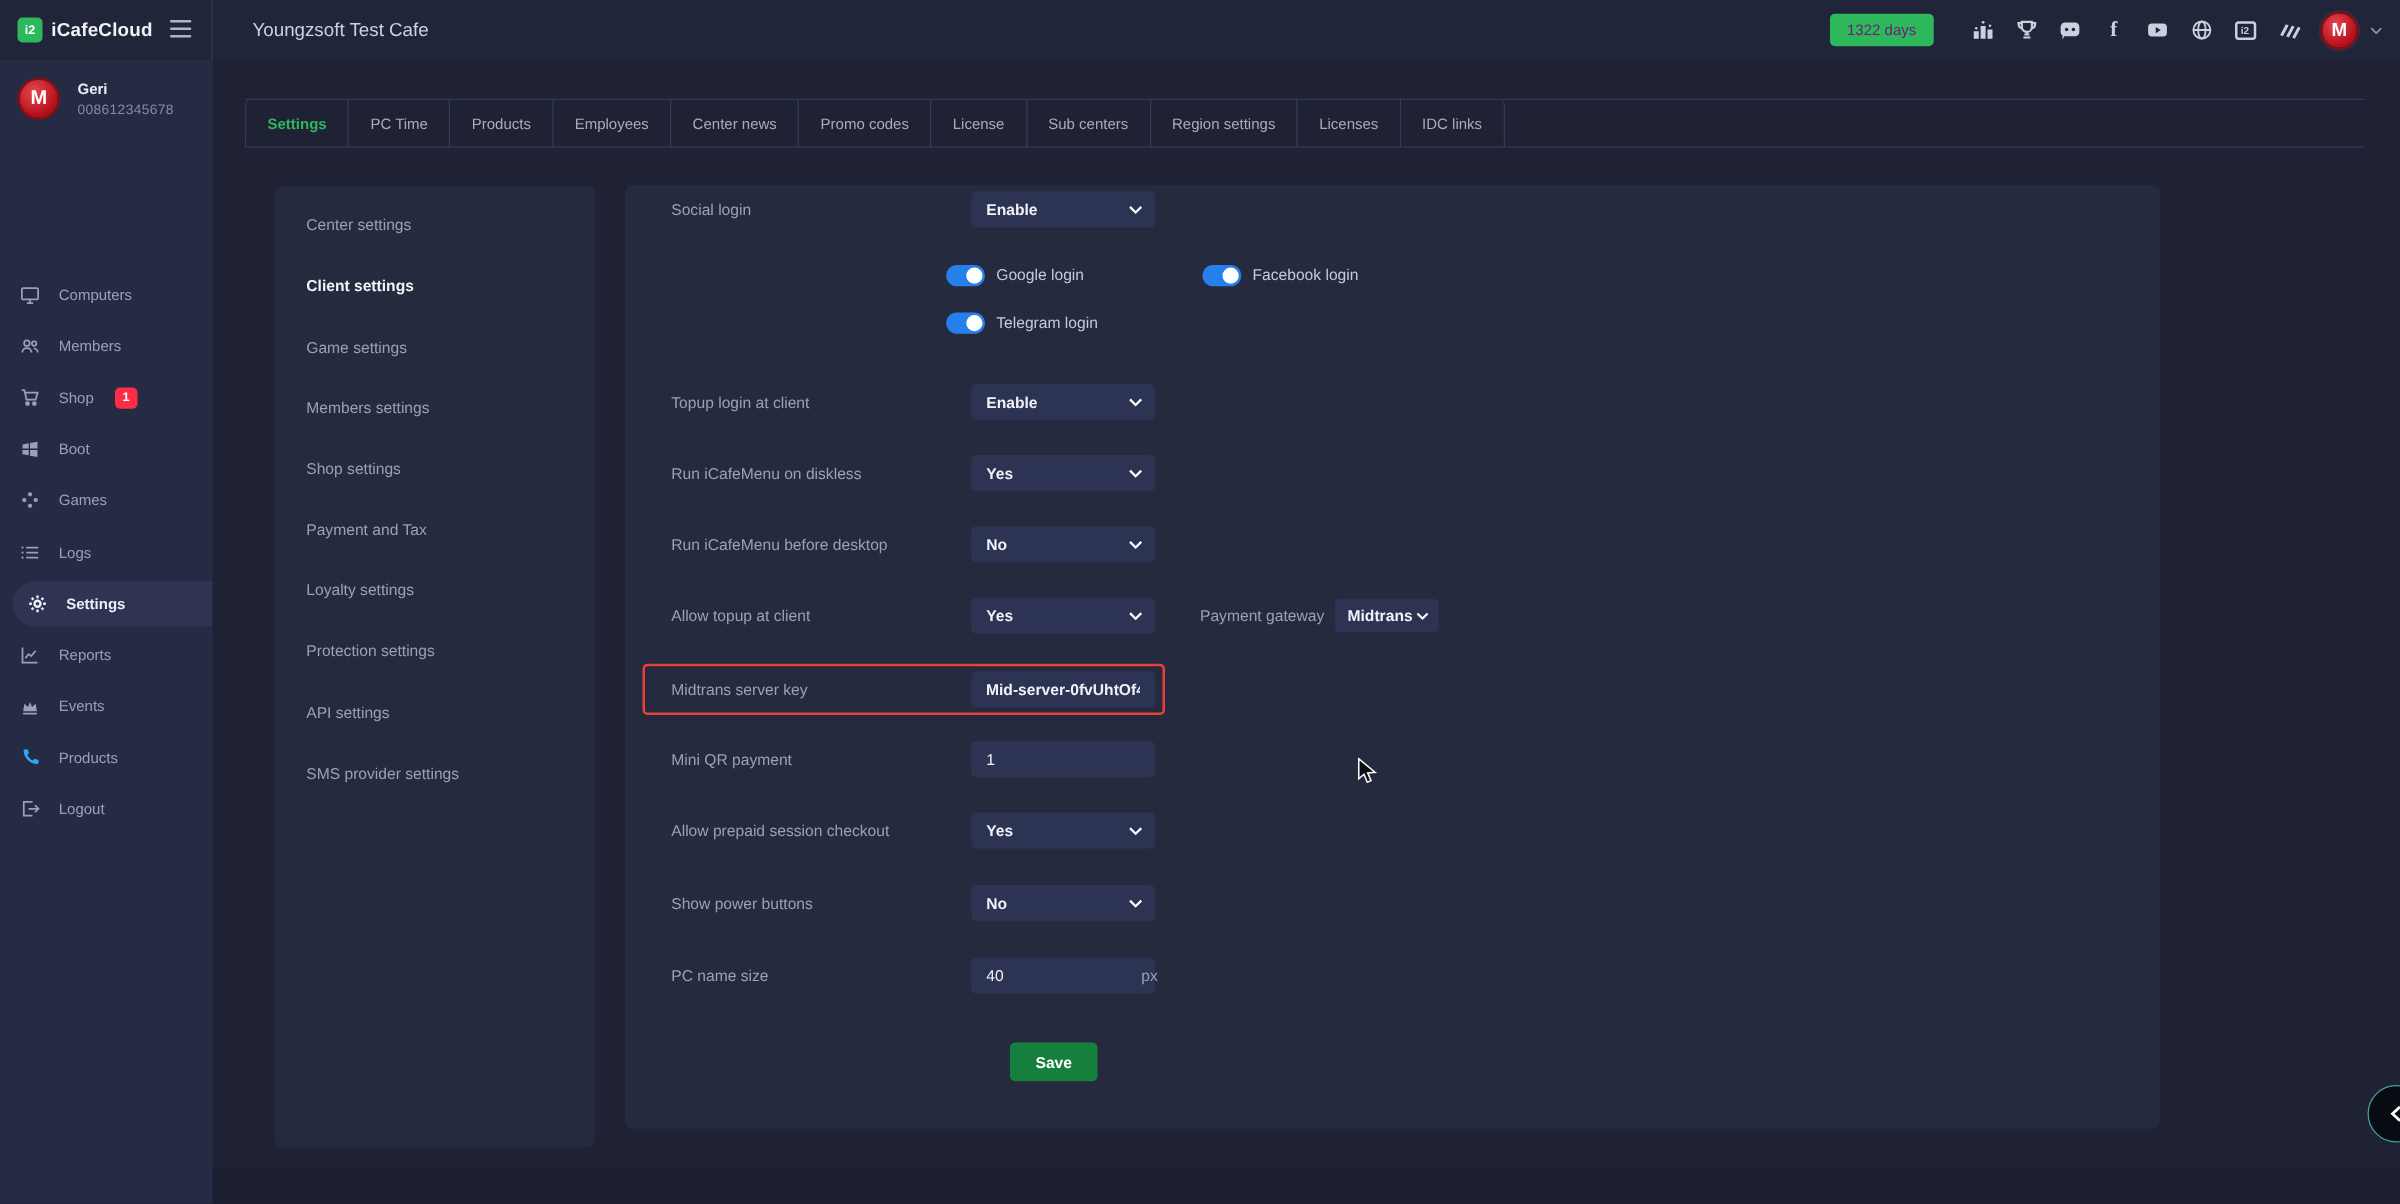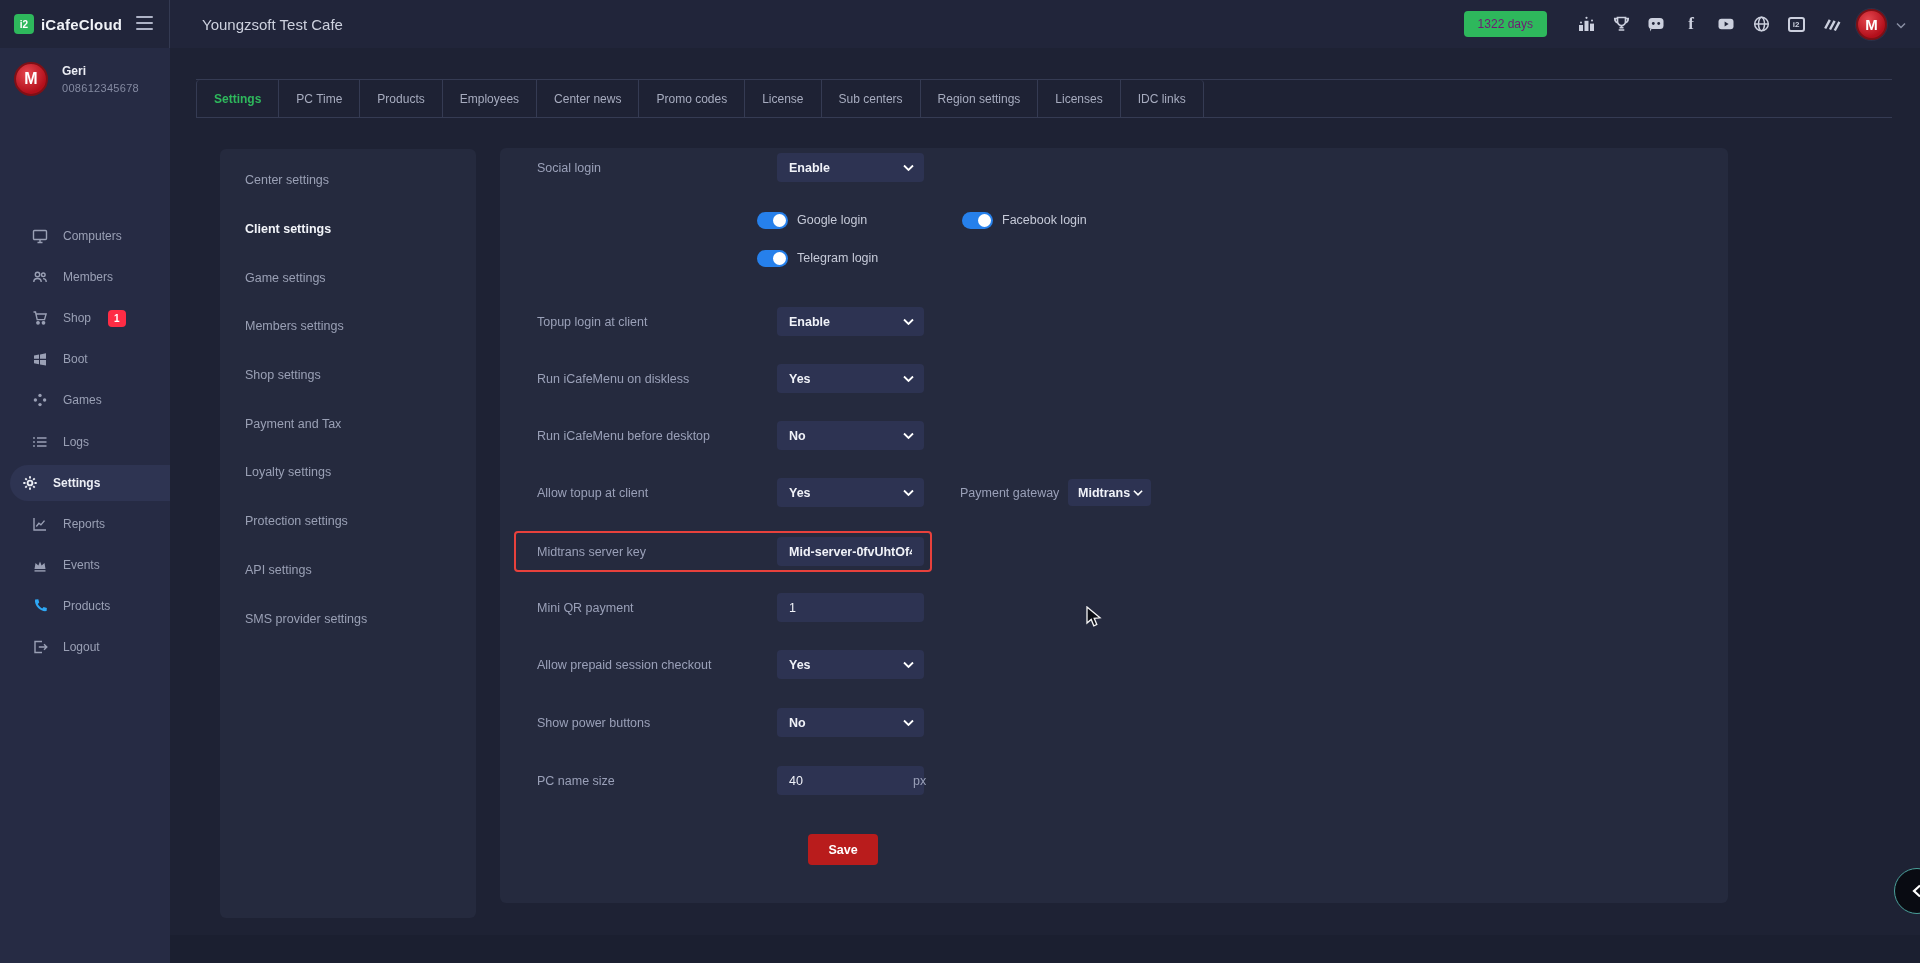--- a/index.html
+++ b/index.html
@@ -35,21 +35,21 @@
 
   
   .sidebar { position:absolute; left:0; top:48px; width:170px; height:915px; background:#262b44; z-index:4; }
   .user-block { display:flex; align-items:center; gap:14px; padding:14px 0 10px 14px; }
   .avatar-side { width:34px; height:34px; border-radius:50%; background:radial-gradient(circle at 38% 32%, #e5474f, #b30f1b 70%);
     border:2px solid #7e1016; color:#fff; font-weight:bold; font-size:16px; display:flex; align-items:center; justify-content:center; }
   .user-name { color:#eceef5; font-size:12px; font-weight:bold; }
   .user-phone { color:#858b a2; color:#858ba2; font-size:11px; margin-top:4px; letter-spacing:.3px; }
   .nav { position:absolute; left:0; top:100px; width:170px; }
   .nav-item { position:absolute; left:0; width:189px; height:36px; display:flex; align-items:center;
-    gap:15px; padding-left:32px; color:#9aa0b5; font-size:12px; cursor:pointer; }
+    gap:15px; padding-left:16px; color:#9aa0b5; font-size:12px; cursor:pointer; }
   .nav-item svg { flex:none; }
   .nav-item.active { background:#2e3452; border-radius:18px 0 0 18px; left:10px; width:160px; padding-left:12px;
     color:#eceef5; font-weight:bold; }
   .shop-badge { background:#fe2c45; color:#fff; font-size:10px; font-weight:bold; border-radius:4px;
     padding:3px 6px; margin-left:2px; }
   .support-icon { color:#2ea8f5; }
 
   
   .tabbar { position:absolute; left:196px; top:79px; width:1696px; height:39px;
     border-top:1px solid #353b53; border-bottom:1px solid #353b53; display:flex; z-index:3; }
@@ -79,21 +79,21 @@
   .toggle::after { content:""; position:absolute; right:2px; top:2px; width:13px; height:13px;
     border-radius:50%; background:#fff; }
   .toggle-label { color:#c6cad8; font-size:12.5px; margin-left:9px; }
   .toggle-group { position:absolute; display:flex; align-items:center; }
   .pg-label { position:absolute; left:460px; color:#9aa0b8; font-size:12.5px; }
   .pg-select { position:absolute; left:568px; width:83px; height:27px; background:#2d3352; border-radius:4px;
     display:flex; align-items:center; padding:0 10px; color:#f0f2f8; font-size:12.5px; font-weight:bold; cursor:pointer; }
   .highlight-box { position:absolute; left:14px; top:383px; width:418px; height:41px;
     border:2px solid #e8413c; border-radius:4px; pointer-events:none; z-index:3; }
   .px-suffix { position:absolute; left:413px; color:#9aa0b8; font-size:12.5px; }
-  .save-btn { position:absolute; left:308px; top:686px; width:70px; height:31px; background:#b91c1c;
+  .save-btn { position:absolute; left:308px; top:686px; width:70px; height:31px; background:#15803d;
     border:none; border-radius:4px; color:#fff; font-size:12.5px; font-weight:bold; cursor:pointer;
     font-family:"Liberation Sans", sans-serif; }
 
   
   .footer-strip { position:absolute; left:170px; top:935px; width:1750px; height:28px; background:#1b1f30; z-index:1; }
   .edge-btn { position:absolute; left:1894px; top:868px; width:46px; height:46px; border-radius:50%;
     background:#090b12; border:1px solid #4aa09a; color:#fff; display:flex; align-items:center;
     justify-content:center; font-size:18px; cursor:pointer; z-index:6; }
   .cursor { position:absolute; left:1086px; top:606px; z-index:9; pointer-events:none; }
 </style>

